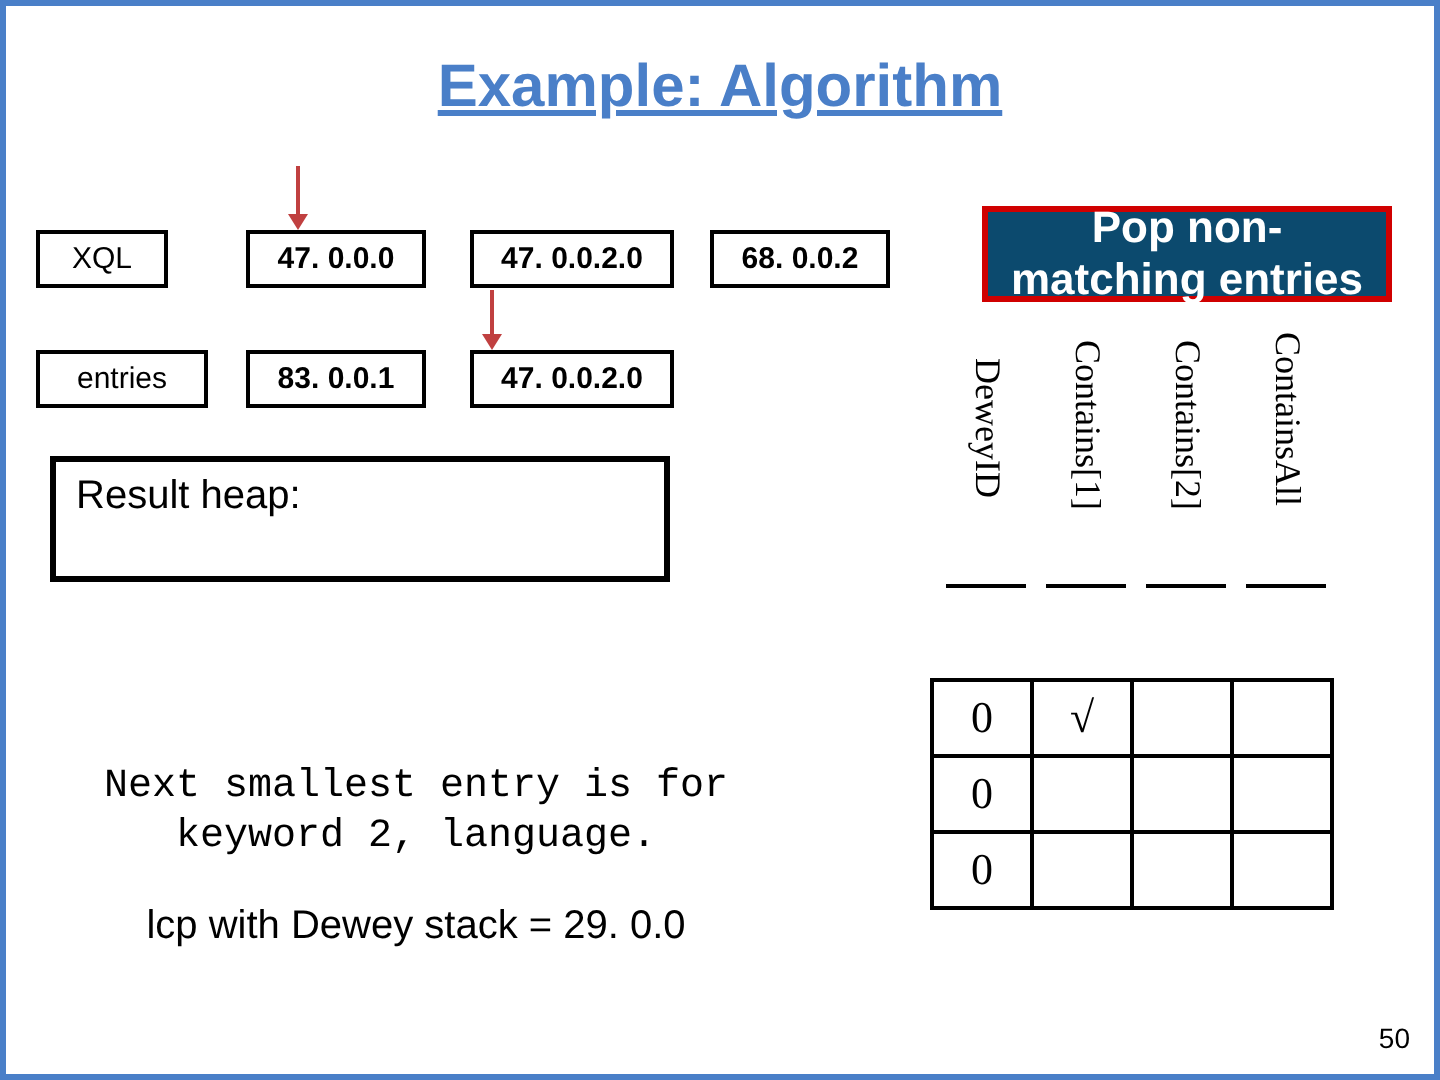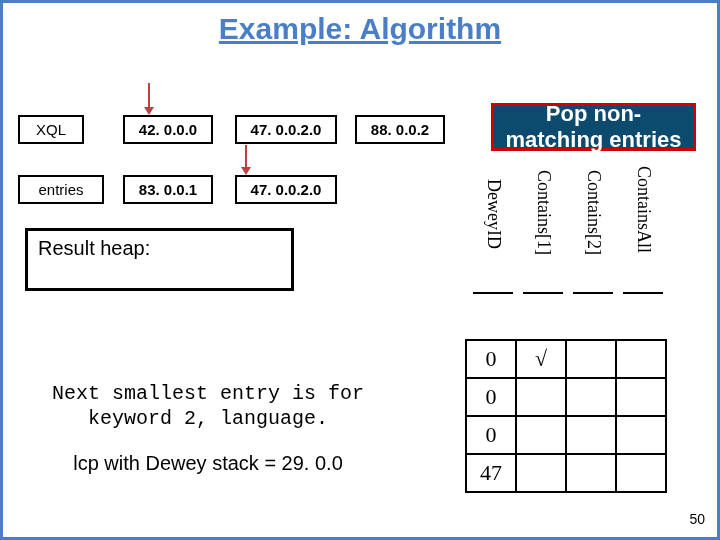--- a/index.html
+++ b/index.html
@@ -12,21 +12,21 @@
     border: 3px solid #4a7fc8;
     position: relative;
     overflow: hidden;
   }
   .title {
     text-align: center;
     font-size: 30px;
     font-weight: bold;
     color: #4a7fc8;
     text-decoration: underline;
-    margin-top: 9px;
+    margin-top: 24px;
   }
   .box {
     position: absolute;
     border: 2px solid #000;
     background: #fff;
     font-size: 15px;
     display: flex;
     align-items: center;
     justify-content: center;
     padding: 4px 6px;
@@ -60,21 +60,21 @@
     justify-content: center;
     padding: 4px 10px;
   }
   .result-heap {
     position: absolute;
     border: 3px solid #000;
     font-size: 20px;
     display: flex;
     align-items: center;
     padding: 6px 10px 28px 10px;
-    width: 269px;
+    width: 310px;
   }
   .vhdr {
     position: absolute;
     font-family: 'Times New Roman', serif;
     font-size: 18px;
     writing-mode: vertical-rl;
     text-orientation: sideways;
   }
   .hdr-underline {
     position: absolute;
@@ -104,23 +104,23 @@
     position: absolute;
     font-size: 14px;
   }
 </style>
 </head>
 <body>
 
 <div class="title">Example: Algorithm</div>
 
 <div class="box" style="left:15px; top:112px; width:66px;">XQL</div>
-<div class="box bold" style="left:120px; top:112px; width:90px;">42. 0.0.0</div>
+<div class="box bold" style="left:120px; top:112px; width:90px;">47. 0.0.0</div>
 <div class="box bold" style="left:232px; top:112px; width:102px;">47. 0.0.2.0</div>
-<div class="box bold" style="left:352px; top:112px; width:90px;">88. 0.0.2</div>
+<div class="box bold" style="left:352px; top:112px; width:90px;">68. 0.0.2</div>
 
 <div class="pop-box" style="left:488px; top:100px; width:205px; height:48px;">Pop non-matching entries</div>
 
 <div class="arrow-down" style="left:145px; top:80px; height:26px;"></div>
 <div class="arrow-down" style="left:242px; top:142px; height:24px;"></div>
 
 <div class="box" style="left:15px; top:172px; width:86px;">entries</div>
 <div class="box bold" style="left:120px; top:172px; width:90px;">83. 0.0.1</div>
 <div class="box bold" style="left:232px; top:172px; width:102px;">47. 0.0.2.0</div>
 
@@ -151,25 +151,19 @@
     <td></td>
     <td></td>
     <td></td>
   </tr>
   <tr>
     <td>0</td>
     <td></td>
     <td></td>
     <td></td>
   </tr>
-  <tr>
-    <td>47</td>
-    <td></td>
-    <td></td>
-    <td></td>
-  </tr>
 </tbody>
   </table>
 
 <div class="caption" style="left:40px; top:378px; width:330px;font-family:Liberation Mono, monospace;">Next smallest entry is for keyword 2, language.</div>
 <div class="caption" style="left:40px; top:448px; width:330px;">lcp with Dewey stack = 29. 0.0</div>
 
 <div class="pagenum" style="right:12px; bottom:10px;">50</div>
 
 </body></html>

